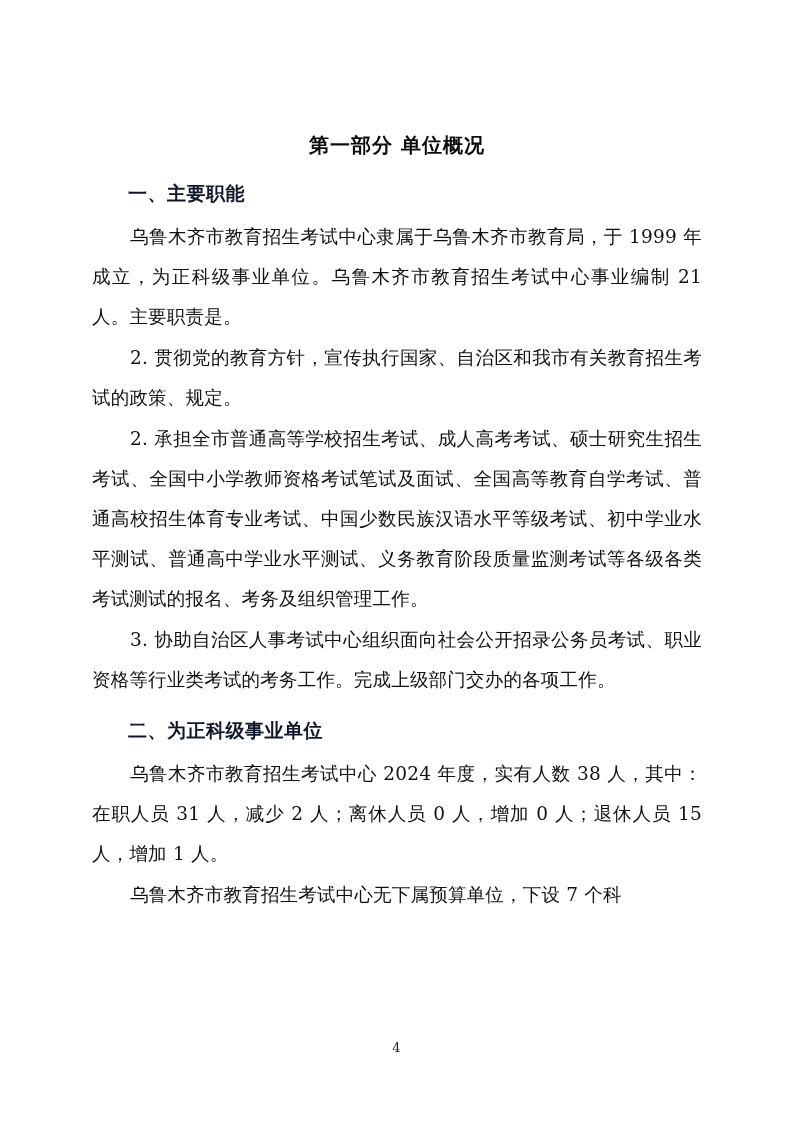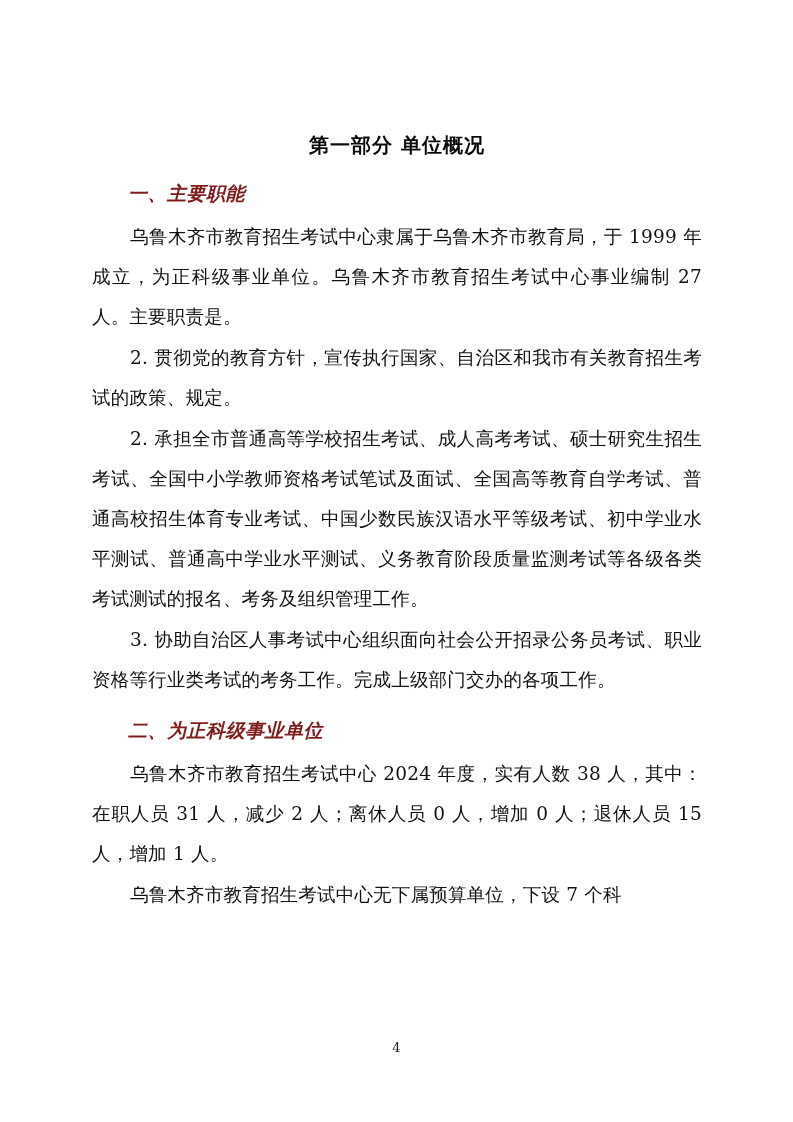--- a/index.html
+++ b/index.html
@@ -34,22 +34,21 @@
     margin: 0 0 22px 0;
     color: #0b0b0b;
   }
   .section-heading {
     font-family: "DejaVu Sans", "Liberation Sans", sans-serif;
     font-weight: bold;
     font-size: 19px;
     margin: 18px 0 10px 0;
     text-indent: 36px;
     letter-spacing: 0.5px;
-    color: #7f1d1d;
-    font-style: italic;
+    color: #0f172a;
   }
   .para {
     font-size: 18.5px;
     line-height: 40px;
     text-indent: 38px;
     margin: 0 0 1px 0;
     text-align: justify;
     text-justify: inter-ideograph;
     letter-spacing: 0.2px;
   }
@@ -66,21 +65,21 @@
 </style>
 </head>
 <body>
 
 <div class="page">
   <div class="content">
 
     <h1 class="doc-title">第一部分 单位概况</h1>
 
     <h2 class="section-heading">一、主要职能</h2>
-    <p class="para">乌鲁木齐市教育招生考试中心隶属于乌鲁木齐市教育局，于 1999 年成立，为正科级事业单位。乌鲁木齐市教育招生考试中心事业编制 27 人。主要职责是。</p>
+    <p class="para">乌鲁木齐市教育招生考试中心隶属于乌鲁木齐市教育局，于 1999 年成立，为正科级事业单位。乌鲁木齐市教育招生考试中心事业编制 21 人。主要职责是。</p>
     <p class="para">2. 贯彻党的教育方针，宣传执行国家、自治区和我市有关教育招生考试的政策、规定。</p>
     <p class="para">2. 承担全市普通高等学校招生考试、成人高考考试、硕士研究生招生考试、全国中小学教师资格考试笔试及面试、全国高等教育自学考试、普通高校招生体育专业考试、中国少数民族汉语水平等级考试、初中学业水平测试、普通高中学业水平测试、义务教育阶段质量监测考试等各级各类考试测试的报名、考务及组织管理工作。</p>
     <p class="para">3. 协助自治区人事考试中心组织面向社会公开招录公务员考试、职业资格等行业类考试的考务工作。完成上级部门交办的各项工作。</p>
 
     <h2 class="section-heading">二、为正科级事业单位</h2>
     <p class="para">乌鲁木齐市教育招生考试中心 2024 年度，实有人数 38 人，其中：在职人员 31 人，减少 2 人；离休人员 0 人，增加 0 人；退休人员 15 人，增加 1 人。</p>
     <p class="para">乌鲁木齐市教育招生考试中心无下属预算单位，下设 7 个科</p>
 
   </div>
 

